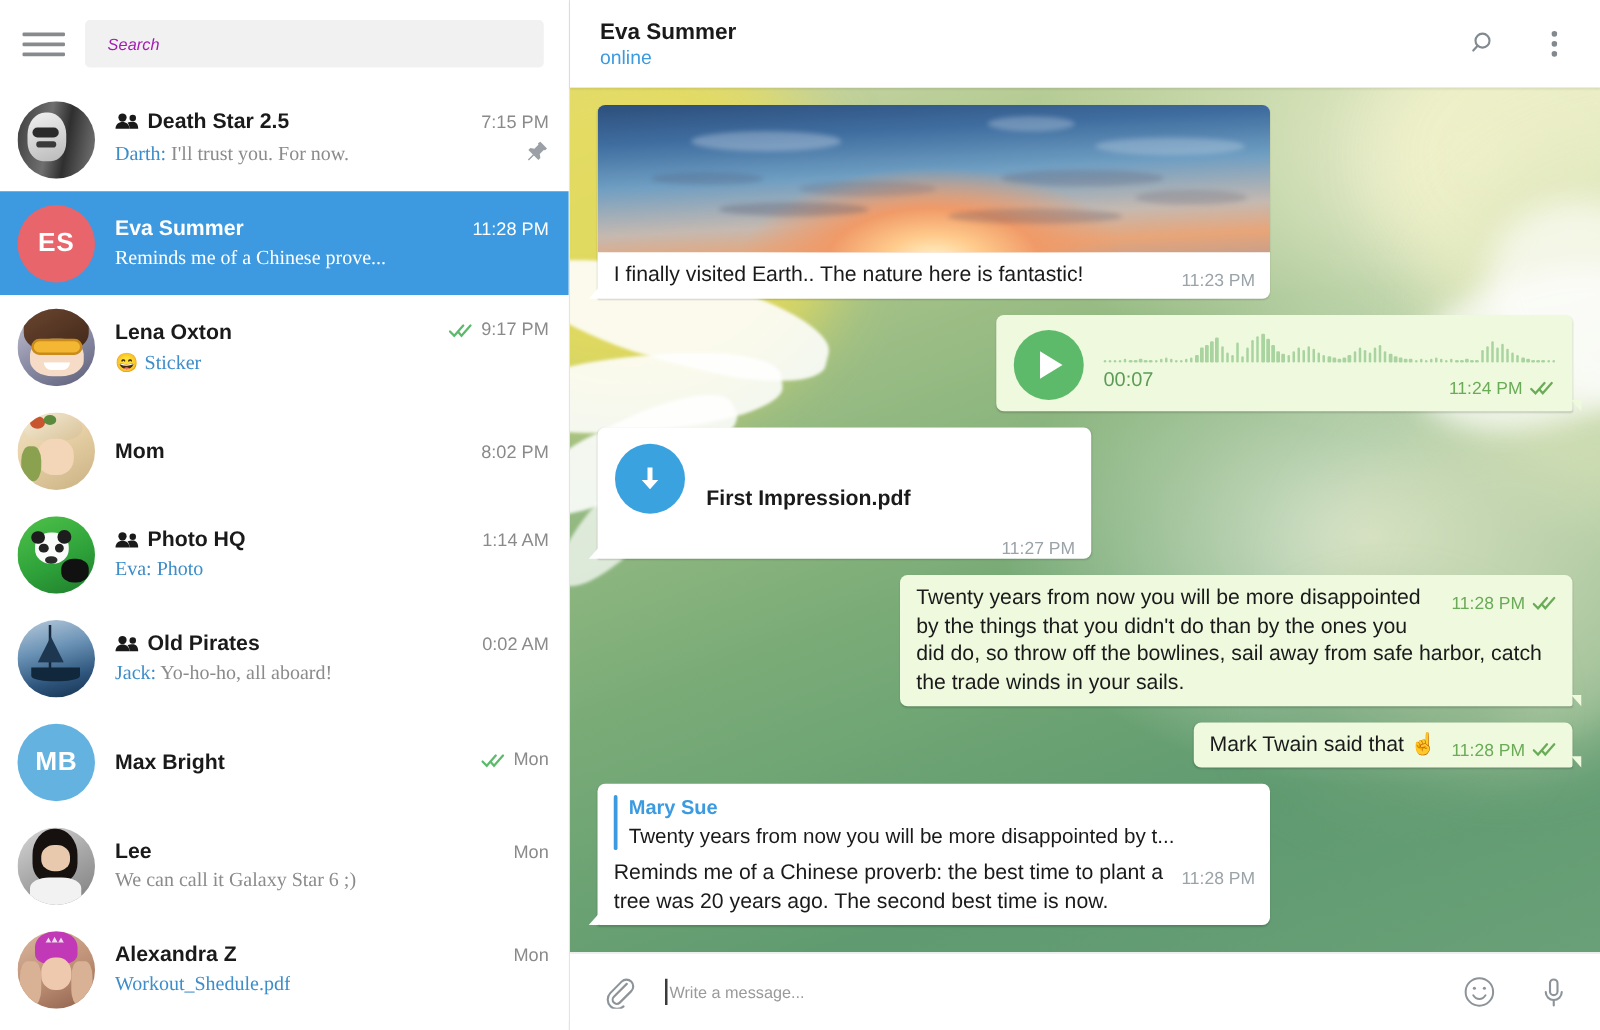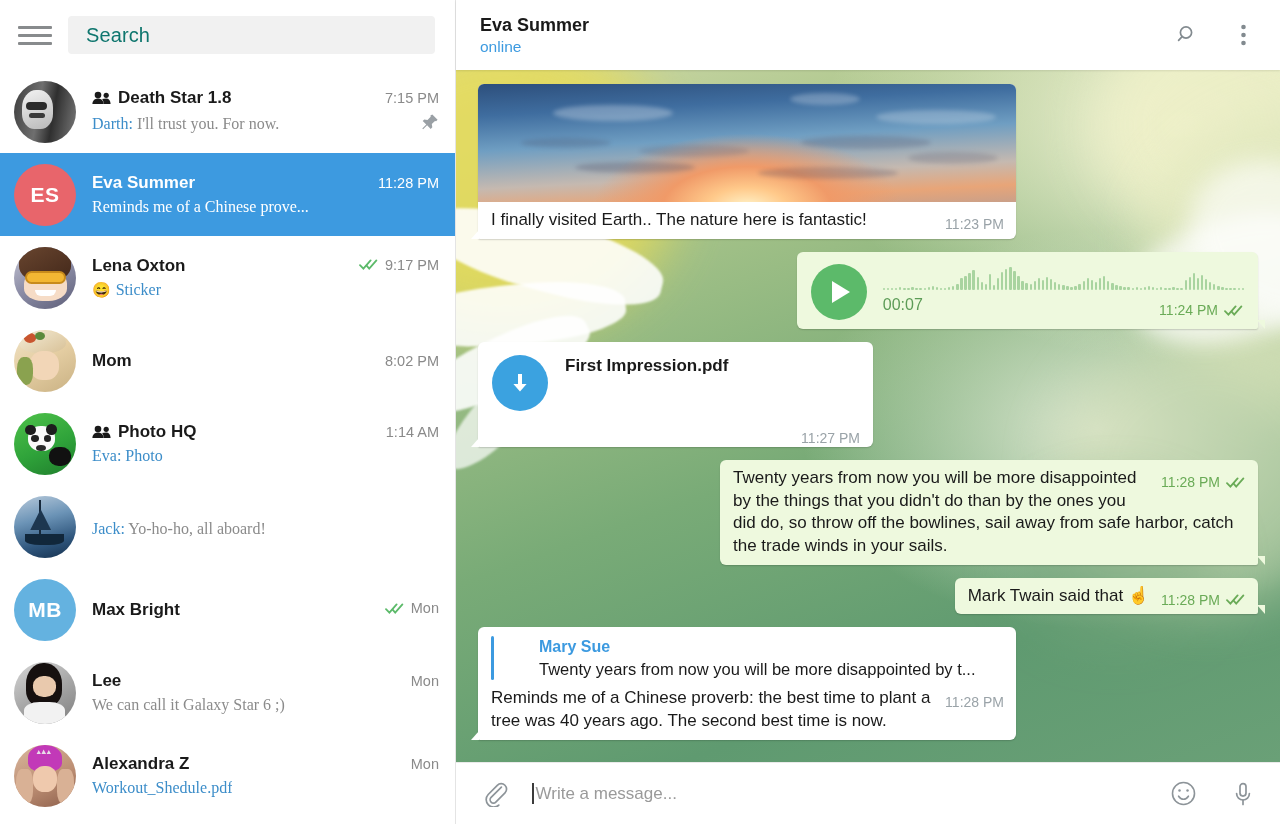--- a/index.html
+++ b/index.html
@@ -20,21 +20,21 @@
     height: 70px; flex: 0 0 70px; display: flex; align-items: center;
     padding: 0 16px 0 18px; background: #fff;
   }
   .hamburger { width: 34px; height: 24px; display: flex; flex-direction: column;
     justify-content: center; gap: 5px; cursor: pointer; margin-right: 16px; }
   .hamburger span { display: block; height: 3px; width: 34px; background: #888b8d; border-radius: 1px; }
   .search-box {
     flex: 1; height: 38px; background: #f1f1f1; border-radius: 4px;
     display: flex; align-items: center; padding: 0 18px; margin-right: 4px;
   }
-  .search-placeholder { color: #0f766e; font-size: 20px; letter-spacing: .1px; }
+  .search-placeholder { color: #a21caf; font-size: 13px; letter-spacing: .1px; font-style: italic; }
 
   .chat-list { flex: 1; overflow: hidden; position: relative; }
   .chat-row {
     height: 83px; display: flex; align-items: center; padding: 0 16px 0 14px;
     cursor: pointer; position: relative; background: #fff;
   }
   .chat-row.selected { background: #3d9ae0; }
   .avatar {
     width: 62px; height: 62px; border-radius: 50%; flex: 0 0 62px;
     margin-right: 16px; overflow: hidden; position: relative;
@@ -133,43 +133,43 @@
   .play-tri { width: 0; height: 0; border-style: solid; border-width: 11px 0 11px 18px;
     border-color: transparent transparent transparent #fff; margin-left: 5px; }
   .voice-right { flex: 1; display: flex; flex-direction: column; }
   .wave { display: flex; align-items: flex-end; gap: 1.7px; height: 26px; }
   .wave i { display: block; width: 2.4px; background: #a9d4a0; border-radius: 1px; }
   .voice-dur { font-size: 16px; color: #5d9c57; margin-top: 4px; }
   .voice-meta { align-self: flex-end; font-size: 14px; color: #6aab57;
     display: inline-flex; gap: 6px; align-items: center; margin-top: -14px; }
 
   
-  .doc { display: flex; align-items: flex-start; padding: 13px 16px 12px 14px; min-width: 360px; }
+  .doc { display: flex; align-items: flex-end; padding: 13px 16px 12px 14px; min-width: 360px; }
   .doc-circle { width: 56px; height: 56px; border-radius: 50%; background: #3ba2e0;
     display: flex; align-items: center; justify-content: center; flex: 0 0 56px; margin-right: 17px; cursor: pointer; }
   .doc-info { flex: 1; }
   .doc-name { font-size: 17px; font-weight: 700; color: #1a1a1a; }
   .doc-size { font-size: 15.5px; color: #9aa3a8; margin-top: 3px; }
 
   
   .reply-quote { display: flex; padding: 9px 14px 0 13px; }
   .reply-bar { width: 3px; background: #3c9ae0; border-radius: 2px; flex: 0 0 3px; margin-right: 9px; }
-  .reply-body { min-width: 0; margin-left: 36px; }
+  .reply-body { min-width: 0; }
   .reply-name { font-size: 16px; font-weight: 700; color: #3c9ae0; }
   .reply-text { font-size: 16.5px; color: #1a1a1a; white-space: nowrap; overflow: hidden;
     text-overflow: ellipsis; max-width: 500px; margin-top: 1px; }
 
   
   .composer {
     height: 62px; flex: 0 0 62px; background: #fff; display: flex; align-items: center;
     padding: 0 22px 0 24px; border-top: 1px solid #eaeaea; z-index: 5;
   }
   .composer-input { flex: 1; display: flex; align-items: center; margin-left: 22px; }
   .caret { width: 1.5px; height: 21px; background: #3b3b3b; margin-right: 2px; }
-  .composer-placeholder { color: #9a9a9a; font-size: 17px; }
+  .composer-placeholder { color: #9a9a9a; font-size: 13px; }
   .composer-actions { display: flex; align-items: center; gap: 30px; margin-left: 14px; }
 </style>
 </head>
 <body>
 
 <div class="app">
 
   <div class="sidebar">
 
     <div class="sidebar-top">
@@ -194,21 +194,21 @@
           <div class="chat-main">
             <div class="chat-line1">
               <span class="group-icon">
                 <svg width="19" height="14" viewBox="0 0 19 14" fill="#1a1a1a">
                   <circle cx="6" cy="4" r="3.3"></circle>
                   <circle cx="14.2" cy="4.3" r="2.6"></circle>
                   <path d="M0.4 13c0-3.3 2.5-5.4 5.6-5.4S11.6 9.7 11.6 13z"></path>
                   <path d="M11.6 13c0-2.4-.6-3.9-1.6-4.9 1.2-.6 2.6-.7 4.2-.7 2.6 0 4.4 1.9 4.4 5.6z"></path>
                 </svg>
               </span>
-              <span class="chat-title">Death Star 1.8</span>
+              <span class="chat-title">Death Star 2.5</span>
               <span class="chat-time">
                 <span>7:15 PM</span>
               </span>
             </div>
             <div class="chat-line2">
               <span class="chat-preview"><span class="sender">Darth:</span> <span class="">I'll trust you. For now.</span></span>
               <span class="pin-icon"><svg width="19" height="19" viewBox="0 0 19 19" fill="#9aa0a5">
                   <path d="M12.3 1.4 17.6 6.7l-1.5 1.5-1.1-.3-3.2 3.2.5 3.2-1.6 1.6-3.6-3.6-4 4-.8-.8 4-4L2.7 8l1.6-1.6 3.2.5 3.2-3.2-.3-1.1z"></path>
                 </svg></span>
             </div>
@@ -304,20 +304,34 @@
           </div>
         </div>
         <div class="chat-row">
           <div class="avatar" style="">
             <div style="position:absolute;inset:0;background:linear-gradient(165deg,#b9cbdc 0%,#6b93b6 38%,#2f567d 72%,#15304d 100%)"></div>
             <div style="position:absolute;left:40%;top:8%;width:4%;height:62%;background:#16293c"></div>
             <div style="position:absolute;left:26%;top:22%;width:34%;height:34%;background:#1d3750;clip-path:polygon(50% 0,100% 100%,0 100%)"></div>
             <div style="position:absolute;left:18%;top:62%;width:62%;height:18%;border-radius:0 0 40% 40%;background:#11273b"></div>
           </div>
           <div class="chat-main">
+            <div class="chat-line1">
+              <span class="group-icon">
+                <svg width="19" height="14" viewBox="0 0 19 14" fill="#1a1a1a">
+                  <circle cx="6" cy="4" r="3.3"></circle>
+                  <circle cx="14.2" cy="4.3" r="2.6"></circle>
+                  <path d="M0.4 13c0-3.3 2.5-5.4 5.6-5.4S11.6 9.7 11.6 13z"></path>
+                  <path d="M11.6 13c0-2.4-.6-3.9-1.6-4.9 1.2-.6 2.6-.7 4.2-.7 2.6 0 4.4 1.9 4.4 5.6z"></path>
+                </svg>
+              </span>
+              <span class="chat-title">Old Pirates</span>
+              <span class="chat-time">
+                <span>0:02 AM</span>
+              </span>
+            </div>
             <div class="chat-line2">
               <span class="chat-preview"><span class="sender">Jack:</span> <span class="">Yo-ho-ho, all aboard!</span></span>
             </div>
           </div>
         </div>
         <div class="chat-row">
           <div class="avatar" style="background:#64b2e0;">
             <span style="position:relative;z-index:2">MB</span>
           </div>
           <div class="chat-main">
@@ -592,21 +606,21 @@
             <div class="bubble in" style="width: 545px;">
               <div class="reply-quote">
                 <div class="reply-bar"></div>
                 <div class="reply-body">
                   <div class="reply-name">Mary Sue</div>
                   <div class="reply-text">Twenty years from now you will be more disappointed by t...</div>
                 </div>
               </div>
               <div class="bubble-text"><span class="meta">
                   <span>11:28 PM</span>
-                </span><span>Reminds me of a Chinese proverb: the best time to plant a tree was 40 years ago. The second best time is now.</span></div>
+                </span><span>Reminds me of a Chinese proverb: the best time to plant a tree was 20 years ago. The second best time is now.</span></div>
             </div>
           </div>
         </div>
     </div>
 
     <div class="composer">
       <div class="icon-btn">
         <svg width="26" height="26" viewBox="0 0 26 26" fill="none" stroke="#8d9499" stroke-width="1.7" stroke-linecap="round" stroke-linejoin="round">
           <path d="M19.4 6.1 9.1 16.4a3.3 3.3 0 0 0 4.7 4.7l9.2-9.2a5.4 5.4 0 0 0-7.7-7.6l-9.1 9.2a7.5 7.5 0 0 0 10.6 10.6"></path>
         </svg>

